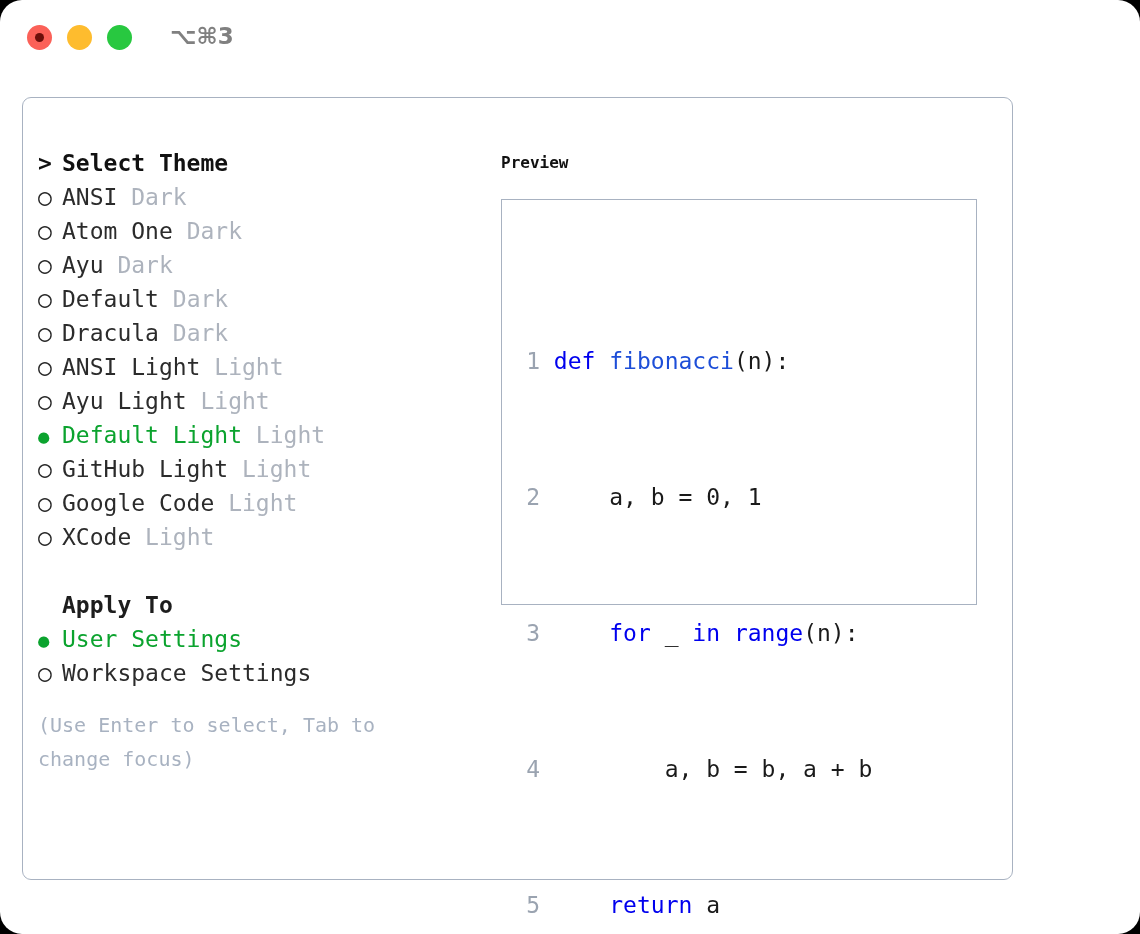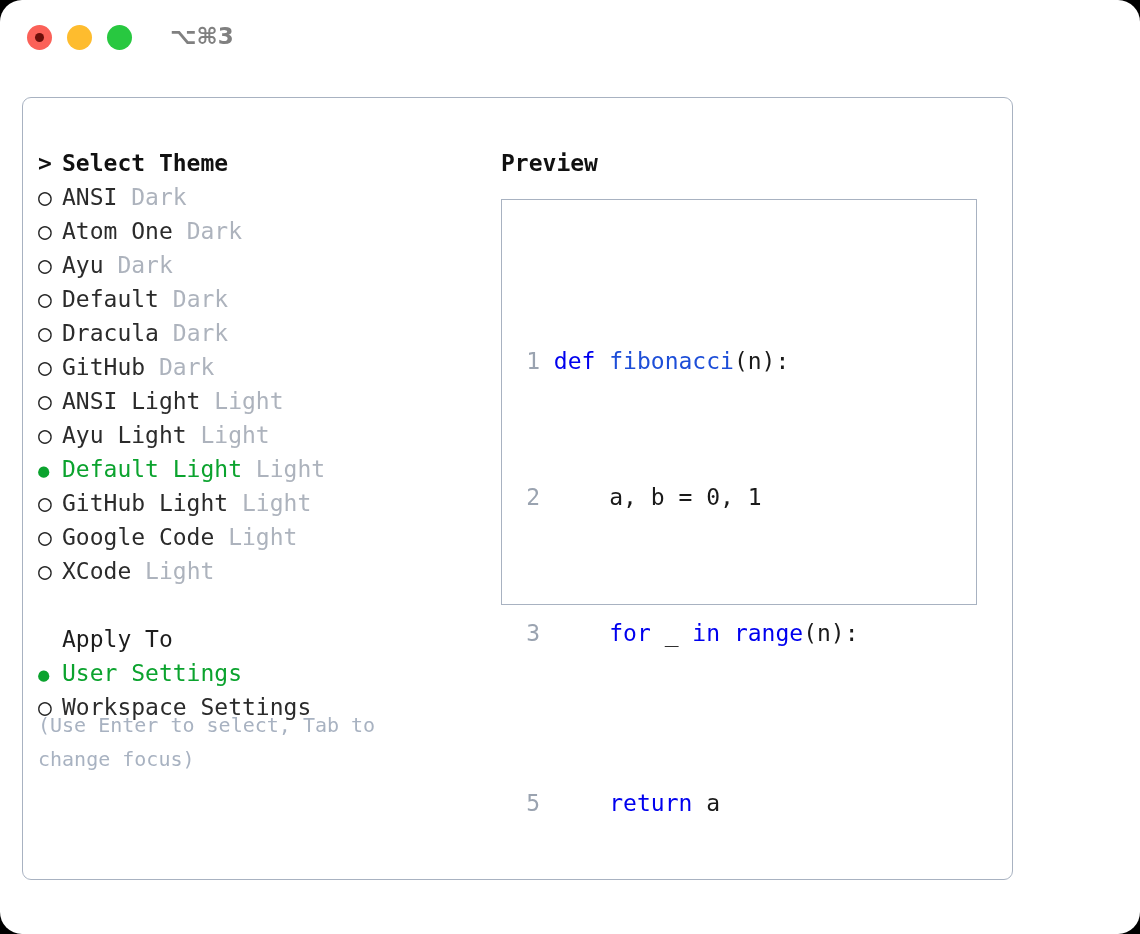--- a/index.html
+++ b/index.html
@@ -104,21 +104,21 @@
   }
   .row .marker {
     display: inline-block;
     width: 24px;
   }
   .hdr {
     font-weight: 700;
     color: #111111;
   }
   .sub-hdr {
-    font-weight: 400;
+    font-weight: 700;
     color: #1d1d1d;
   }
   .label { color: #2b2b2b; text-align: center; }
   .tag   { color: #adb3bd; }
   .selected .marker,
   .selected .label { color: #0ba32e; }
   .selected .marker { font-size: 19px; }
 
   .hint {
     position: absolute;
@@ -132,21 +132,21 @@
   }
 
   
   .right-col {
     position: absolute;
     left: 478px;
     top: 48px;
     width: 500px;
   }
   .preview-title {
-    font-size: 23px;
+    font-size: 16px;
     font-weight: 700;
     color: #111111;
     line-height: 34px;
     white-space: pre;
   }
   .preview-box {
     margin-top: 19px;
     width: 476px;
     height: 406px;
     border: 1.6px solid #a8b2c1;
@@ -197,21 +197,20 @@
         <div class="row"><span class="marker">○ </span><span class="label">ANSI</span><span class="tag"> Dark</span></div>
 
         <div class="row"><span class="marker">○ </span><span class="label">Atom One</span><span class="tag"> Dark</span></div>
 
         <div class="row"><span class="marker">○ </span><span class="label">Ayu</span><span class="tag"> Dark</span></div>
 
         <div class="row"><span class="marker">○ </span><span class="label">Default</span><span class="tag"> Dark</span></div>
 
         <div class="row"><span class="marker">○ </span><span class="label">Dracula</span><span class="tag"> Dark</span></div>
 
-        <div class="row"><span class="marker">○ </span><span class="label">GitHub</span><span class="tag"> Dark</span></div>
 
         <div class="row"><span class="marker">○ </span><span class="label">ANSI Light</span><span class="tag"> Light</span></div>
 
         <div class="row"><span class="marker">○ </span><span class="label">Ayu Light</span><span class="tag"> Light</span></div>
 
         <div class="row selected"><span class="marker">● </span><span class="label">Default Light</span><span class="tag"> Light</span></div>
 
         <div class="row"><span class="marker">○ </span><span class="label">GitHub Light</span><span class="tag"> Light</span></div>
 
         <div class="row"><span class="marker">○ </span><span class="label">Google Code</span><span class="tag"> Light</span></div>
@@ -235,20 +234,21 @@
 
         <div class="preview-box">
           <div class="code">
 
             <div><span class="ln">1</span> <span class="kw">def </span><span class="fn">fibonacci</span><span class="plain">(n):</span></div>
 
             <div><span class="ln">2</span> <span class="plain">    a, b = 0, 1</span></div>
 
             <div><span class="ln">3</span> <span class="plain">    </span><span class="kw">for</span><span class="plain"> _ </span><span class="kw">in</span><span class="plain"> </span><span class="kw">range</span><span class="plain">(n):</span></div>
 
+            <div><span class="ln">4</span> <span class="plain">        a, b = b, a + b</span></div>
 
             <div><span class="ln">5</span> <span class="plain">    </span><span class="kw">return</span><span class="plain"> a</span></div>
 
             
             
 
             
 
             
 

